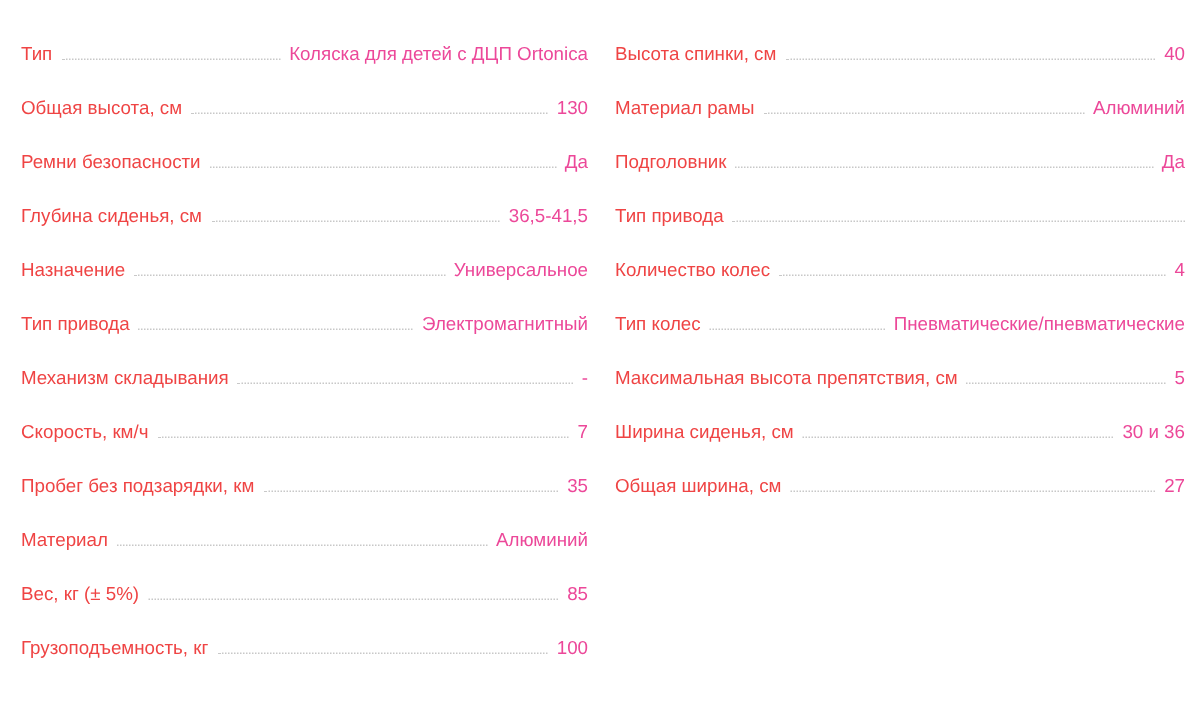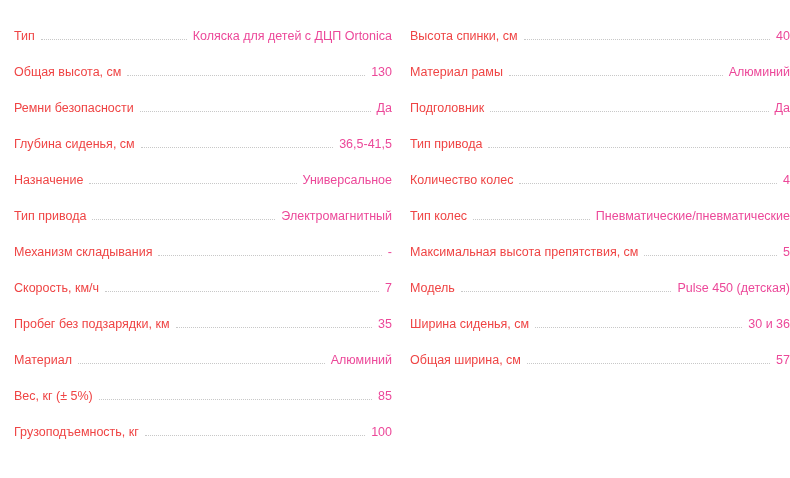--- a/index.html
+++ b/index.html
@@ -162,29 +162,24 @@
       <span class="spec-label">Тип колес</span>
       <span class="spec-dots"></span>
       <span class="spec-value">Пневматические/пневматические</span>
     </div>
     <div class="spec-row">
       <span class="spec-label">Максимальная высота препятствия, см</span>
       <span class="spec-dots"></span>
       <span class="spec-value">5</span>
     </div>
     <div class="spec-row">
-      <span class="spec-label">Модель</span>
-      <span class="spec-dots"></span>
-      <span class="spec-value">Pulse 450 (детская)</span>
-    </div>
-    <div class="spec-row">
       <span class="spec-label">Ширина сиденья, см</span>
       <span class="spec-dots"></span>
       <span class="spec-value">30 и 36</span>
     </div>
     <div class="spec-row">
       <span class="spec-label">Общая ширина, см</span>
       <span class="spec-dots"></span>
-      <span class="spec-value">57</span>
+      <span class="spec-value">27</span>
     </div>
   </div>
 
 </div>
 
 </body></html>

